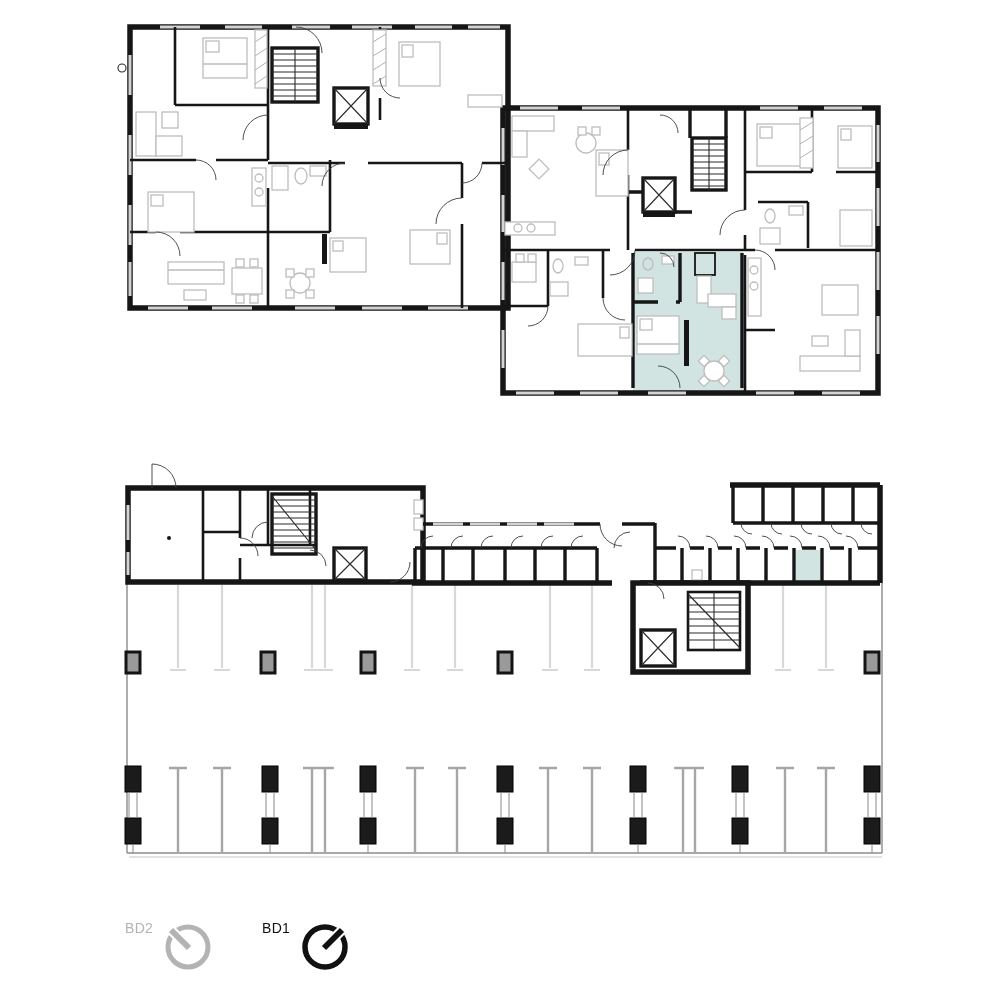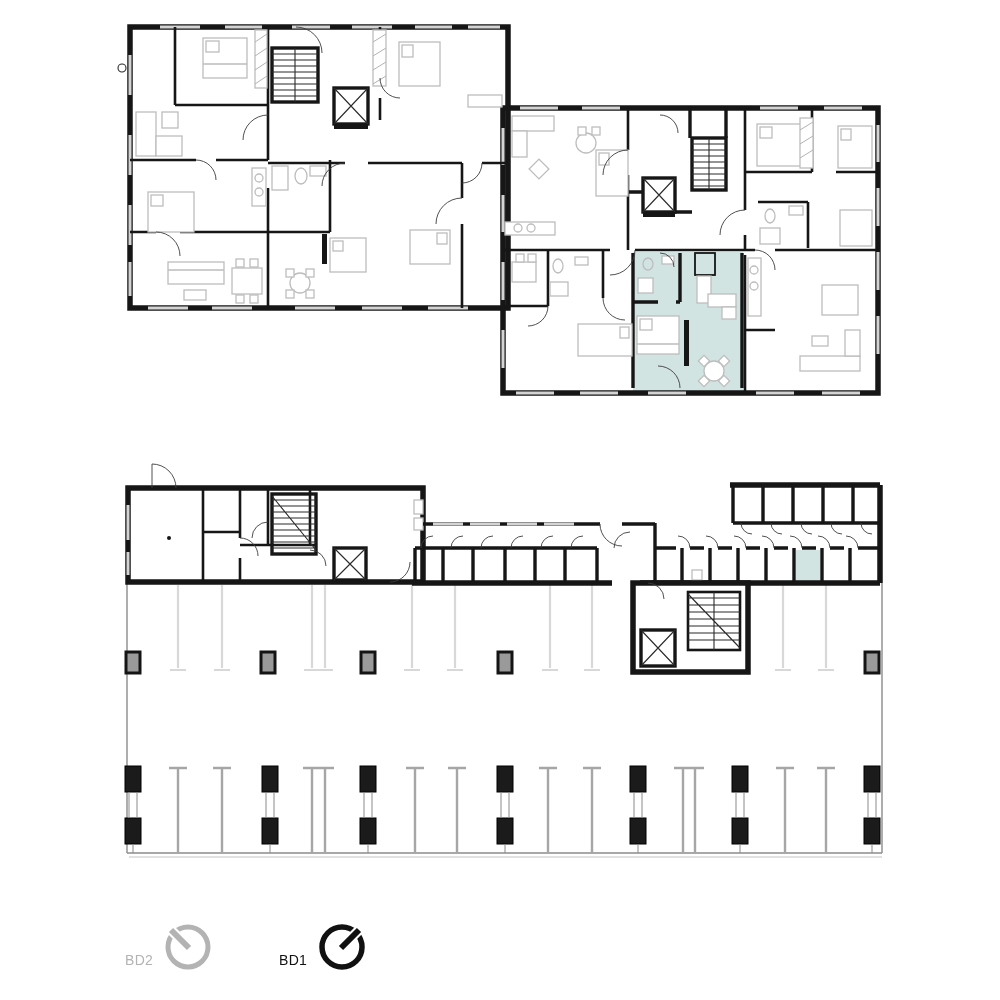--- a/index.html
+++ b/index.html
@@ -27,26 +27,26 @@
   .core{stroke:#2a2a2a;stroke-width:1.1;fill:none;}
   .stub1{stroke:#d8d8d8;stroke-width:2.2;fill:none;}
   .stub2{stroke:#a6a6a6;stroke-width:2.4;fill:none;}
   .bound{stroke:#8c8c8c;stroke-width:1.4;fill:none;}
   .col1{fill:#9a9a9a;stroke:#141414;stroke-width:3;}
   .col2{fill:#1b1b1b;stroke:#000;stroke-width:1;}
   .colconn{stroke:#8a8a8a;stroke-width:1;fill:none;}
   .teal{fill:var(--highlight,#d2e4e2);}
 
   
-  .bd{position:absolute;display:flex;align-items:flex-end;gap:9px;cursor:pointer;}
+  .bd{position:absolute;display:flex;align-items:flex-start;gap:9px;cursor:pointer;}
   .bd .bd-label{font-size:14px;line-height:1;margin-bottom:6px;letter-spacing:0.3px;}
   .bd.inactive{color:var(--inactive,#b3b3b3);}
   .bd.active{color:var(--active,#111111);}
   #bd2{left:125px;top:921px;}
-  #bd1{left:279px;top:921px;}
+  #bd1{left:262px;top:921px;}
   .bd-icon{display:block;}
 </style>
 </head>
 <body>
 
 <div class="canvas">
 
 <svg class="plans" width="1000" height="900" viewBox="0 0 1000 900">
 
   <g>

